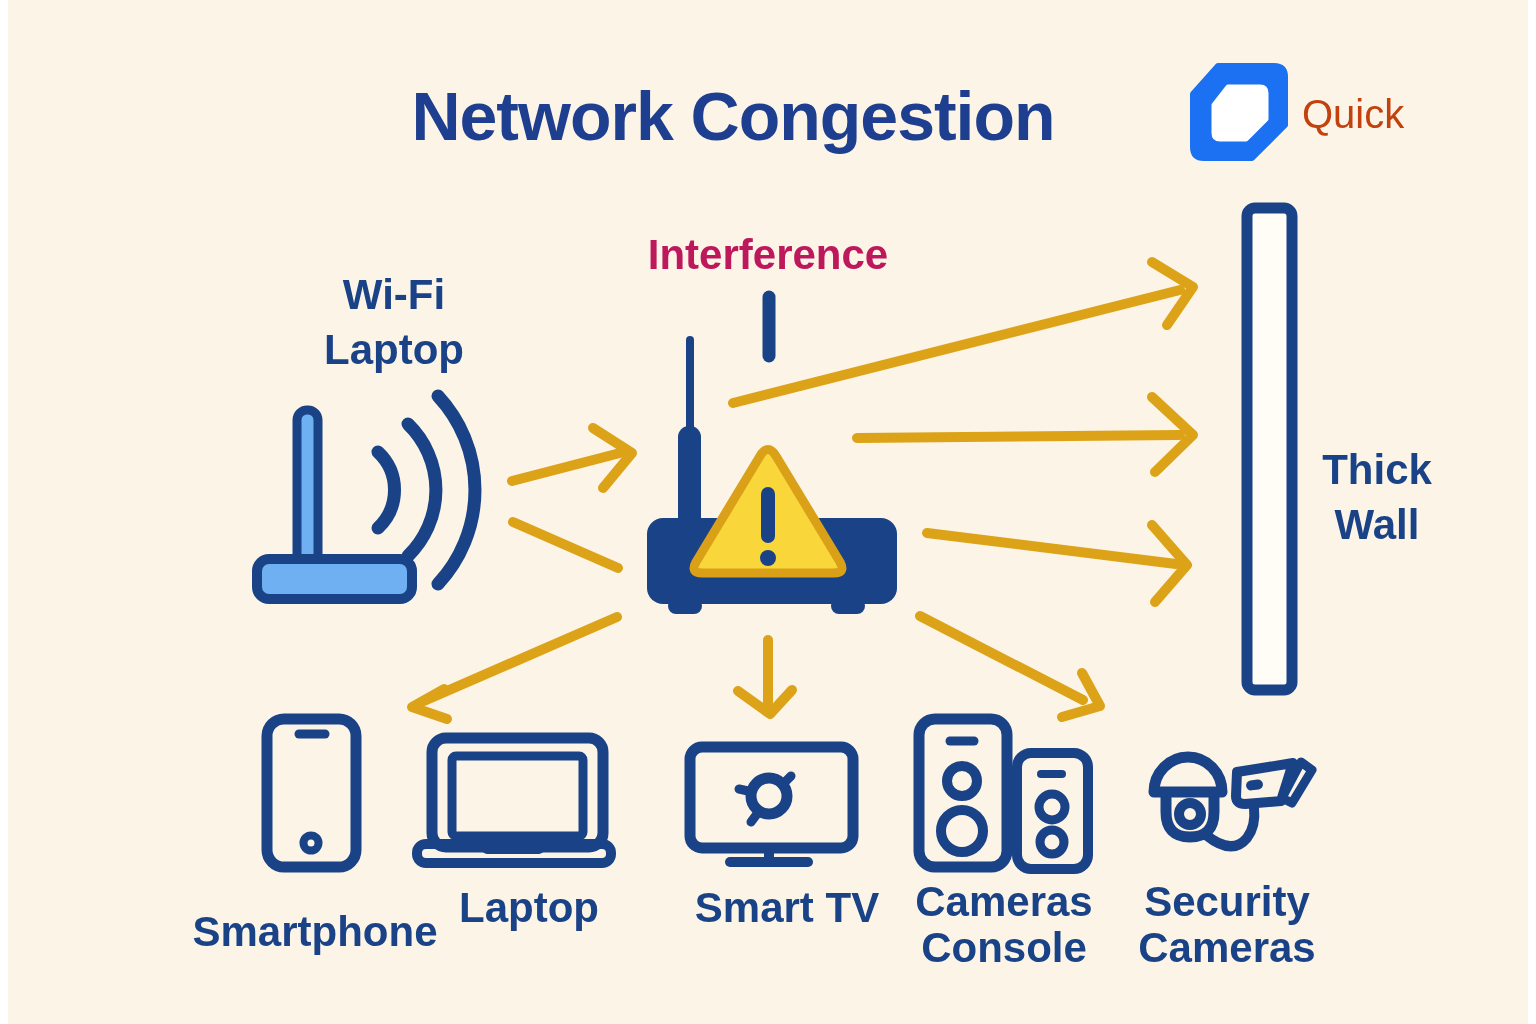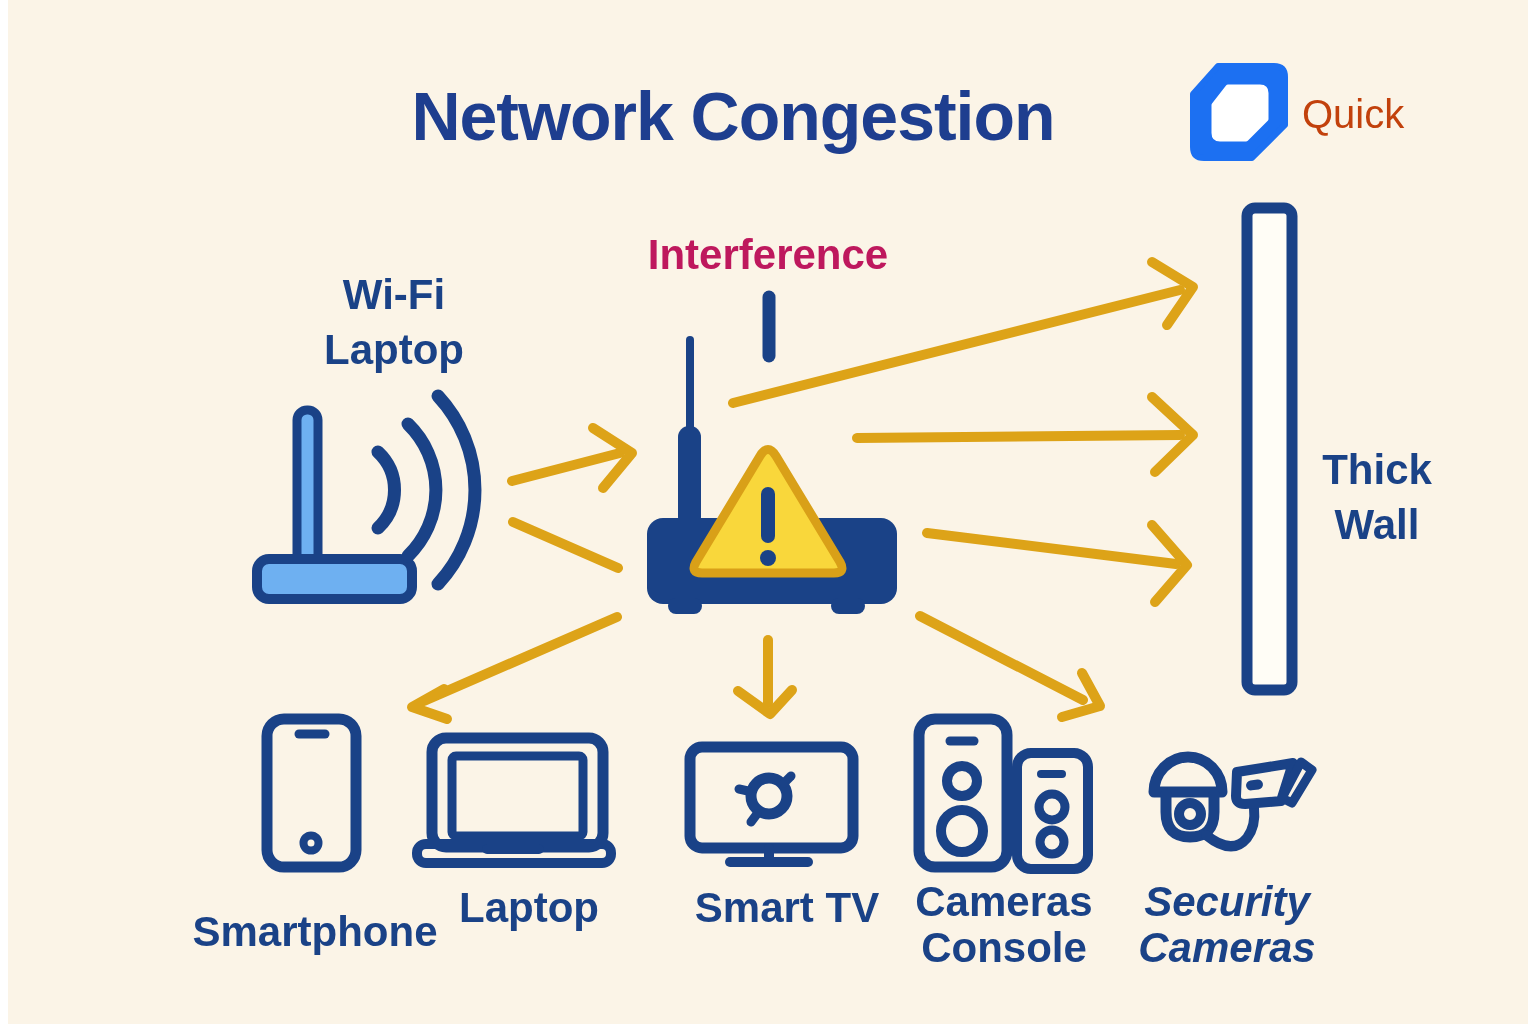--- a/index.html
+++ b/index.html
@@ -51,21 +51,21 @@
   <div class="abs center label" style="left:394px;top:323px;">Wi-Fi
 Laptop</div>
   <div class="abs center label gold" style="left:768px;top:255px;">Interference</div>
   <div class="abs center label" style="left:1377px;top:454px;margin-top:44px;">Thick
 Wall</div>
   <div class="abs center label" style="left:315px;top:908px;margin-top:24px;">Smartphone</div>
   <div class="abs center label" style="left:529px;top:908px;">Laptop</div>
   <div class="abs center label" style="left:771px;top:908px;margin-left:16px;">Smart TV</div>
   <div class="abs center label tight" style="left:1004px;top:925px;">Cameras
 Console</div>
-  <div class="abs center label tight" style="left:1227px;top:925px;font-style:italic;">Security
+  <div class="abs center label tight" style="left:1227px;top:925px;">Security
 Cameras</div>
 
   <svg class="layer" width="1536" height="1024" viewBox="0 0 1536 1024">
 
     <g stroke="#DDA318" stroke-width="10" fill="none" stroke-linecap="round" stroke-linejoin="round">
       <g>
         <path d="M 512 481 L 620 453"></path>
         <path d="M 593 428 L 632 453 L 603 488"></path>
       </g>
       <g>

